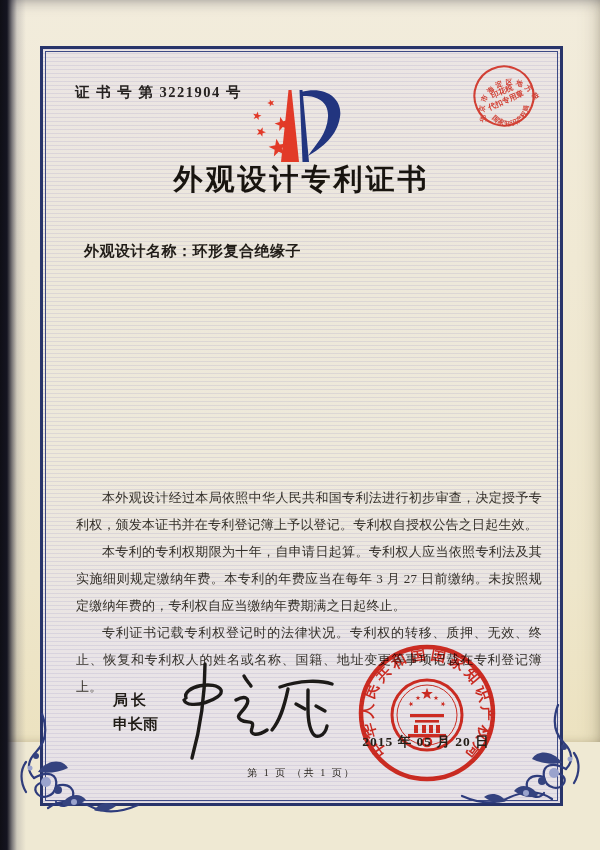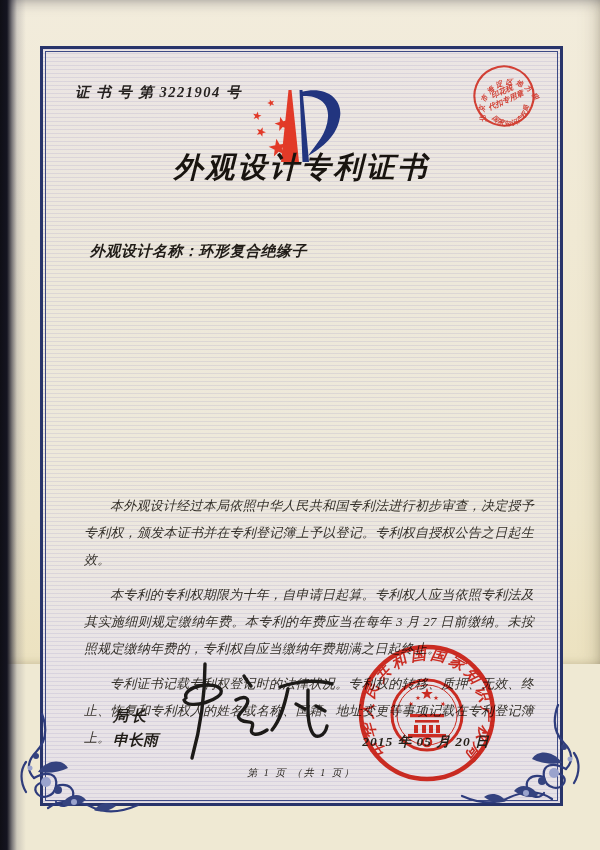--- a/index.html
+++ b/index.html
@@ -2,26 +2,25 @@
 <html><head>
 <meta charset="utf-8">
 <style>
   html,body{margin:0;padding:0;}
   body{
     width:600px;height:850px;overflow:hidden;
     font-family:"Liberation Serif","DejaVu Serif",serif;
     background:#efe9d3;
   }
   .page{
-    position:relative;width:600px;height:664px;
+    position:relative;width:600px;height:742px;
     background:linear-gradient(180deg,#f2ecdc 0%,#f0e9d4 35%,#eee6cb 78%,#ece2c0 100%);
     box-shadow:inset 0 10px 16px -12px rgba(40,40,60,.55),
                inset -12px 0 22px -16px rgba(90,78,50,.55),
                inset 0 -6px 10px -8px rgba(90,78,50,.35);
-    font-style:italic;
   }
   .scan-edge{
     position:absolute;left:0;top:0;width:26px;height:850px;
     background:linear-gradient(90deg,#0f0f16 0px,#141420 7px,rgba(28,28,48,.55) 12px,rgba(60,60,86,.18) 17px,rgba(60,60,86,0) 26px);
     z-index:9;pointer-events:none;
   }
   .frame{
     position:absolute;left:40px;top:46px;width:523px;height:760px;
     box-sizing:border-box;border:3px solid #28346a;
     background:
@@ -31,40 +30,40 @@
   .frame-inner{
     position:absolute;left:2px;top:2px;right:2px;bottom:2px;
     border:1px solid #3d4a85;pointer-events:none;
   }
   .cert-number{
     position:absolute;left:75px;top:83px;
     font-size:14.5px;font-weight:600;letter-spacing:1.5px;color:#262220;
   }
   .logo{position:absolute;left:246px;top:86px;width:104px;height:80px;}
   .title{
-    position:absolute;left:40px;top:148px;width:523px;text-align:center;
+    position:absolute;left:40px;top:160px;width:523px;text-align:center;
     font-size:29px;font-weight:700;letter-spacing:3px;color:#18140f;
   }
   .field-row{
-    position:absolute;left:90px;width:460px;
+    position:absolute;left:84px;width:460px;
     font-size:15px;font-weight:600;color:#211d18;letter-spacing:.5px;
     white-space:nowrap;
   }
   .field-label{font-weight:700;}
   .paras{
     position:absolute;left:76px;top:484px;width:466px;
     font-size:13px;line-height:27px;color:#34302a;
     text-align:justify;letter-spacing:.2px;
   }
-  .paras p{margin:8px;text-indent:2em;}
+  .paras p{margin:0;text-indent:2em;}
   .signatory{
     position:absolute;left:113px;top:688px;
     font-size:15px;font-weight:700;color:#211d18;line-height:24px;
   }
-  .signatory .role{letter-spacing:3px;margin-top:16px;}
+  .signatory .role{letter-spacing:3px;}
   .sig{position:absolute;left:172px;top:656px;width:162px;height:112px;z-index:5;}
   .seal-big{
     position:absolute;left:356px;top:642px;width:142px;height:142px;
     mix-blend-mode:multiply;opacity:.96;z-index:4;
   }
   .seal-date{
     position:absolute;left:350px;top:733px;width:152px;text-align:center;
     font-size:13.5px;font-weight:700;letter-spacing:1px;color:#231f18;z-index:6;
     white-space:nowrap;
   }

